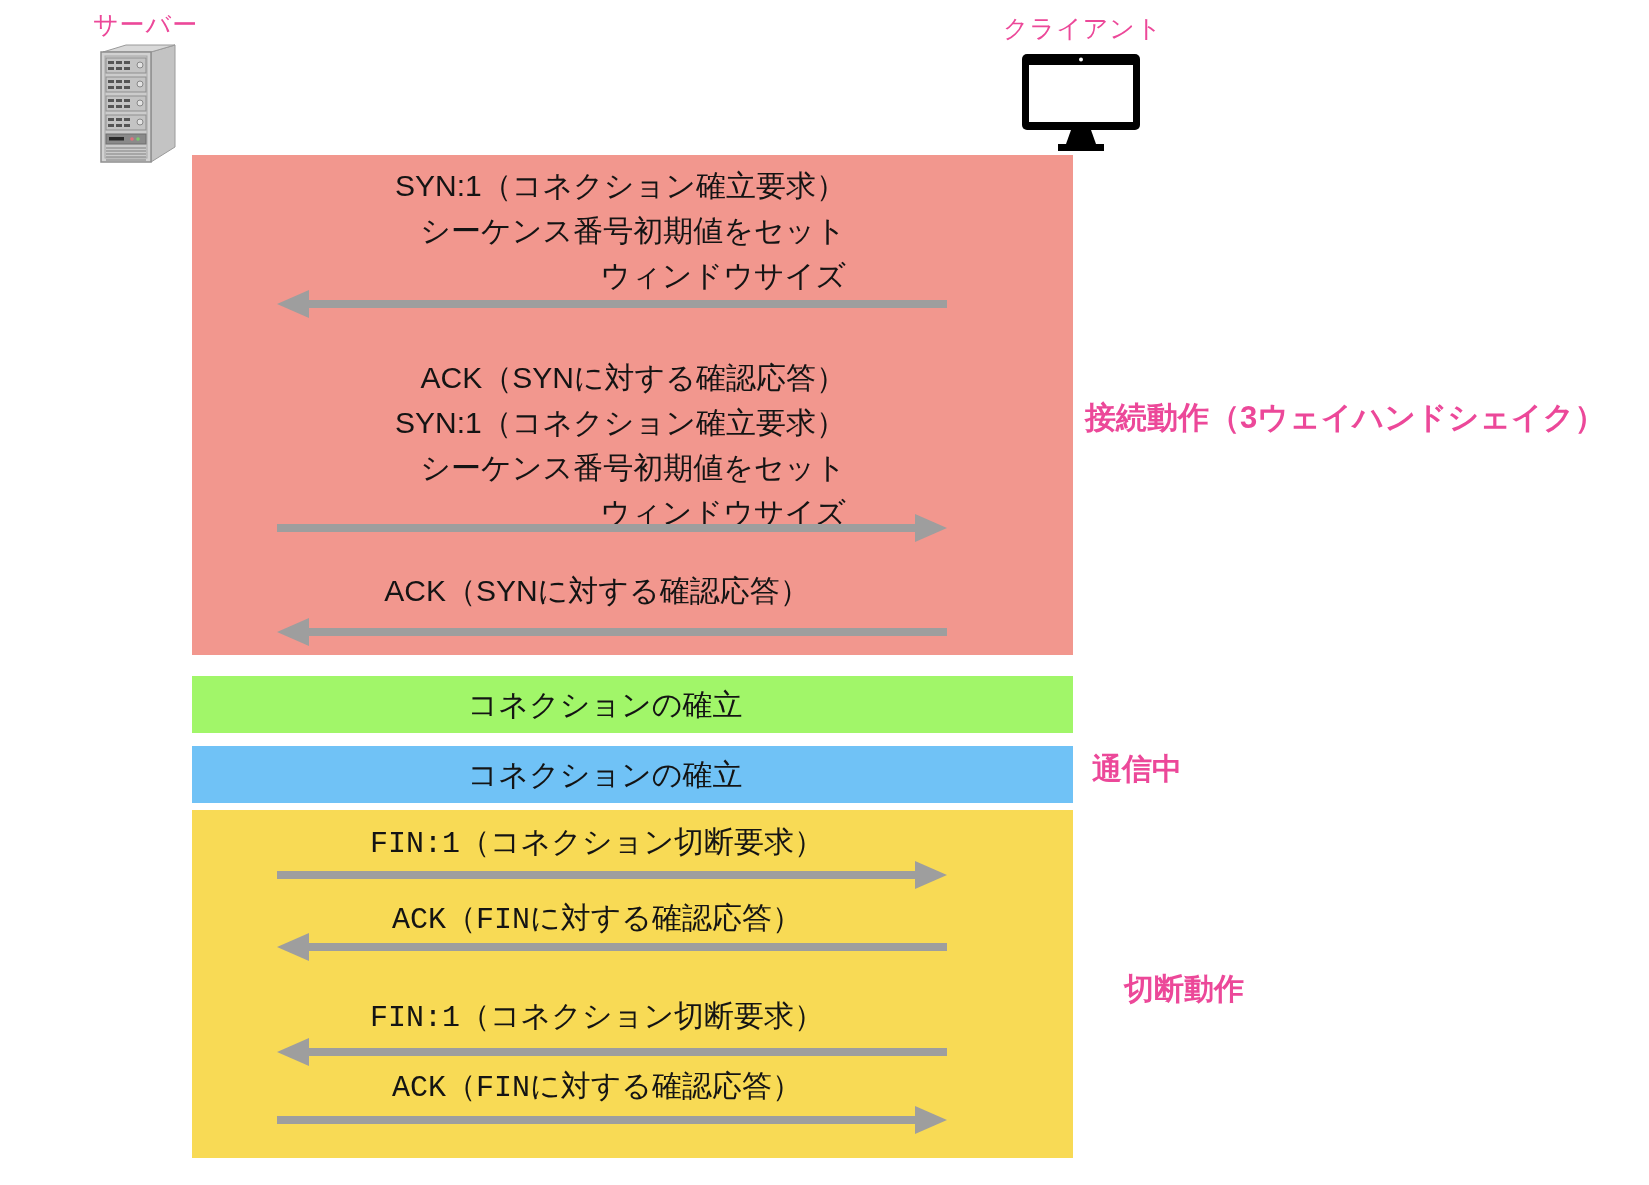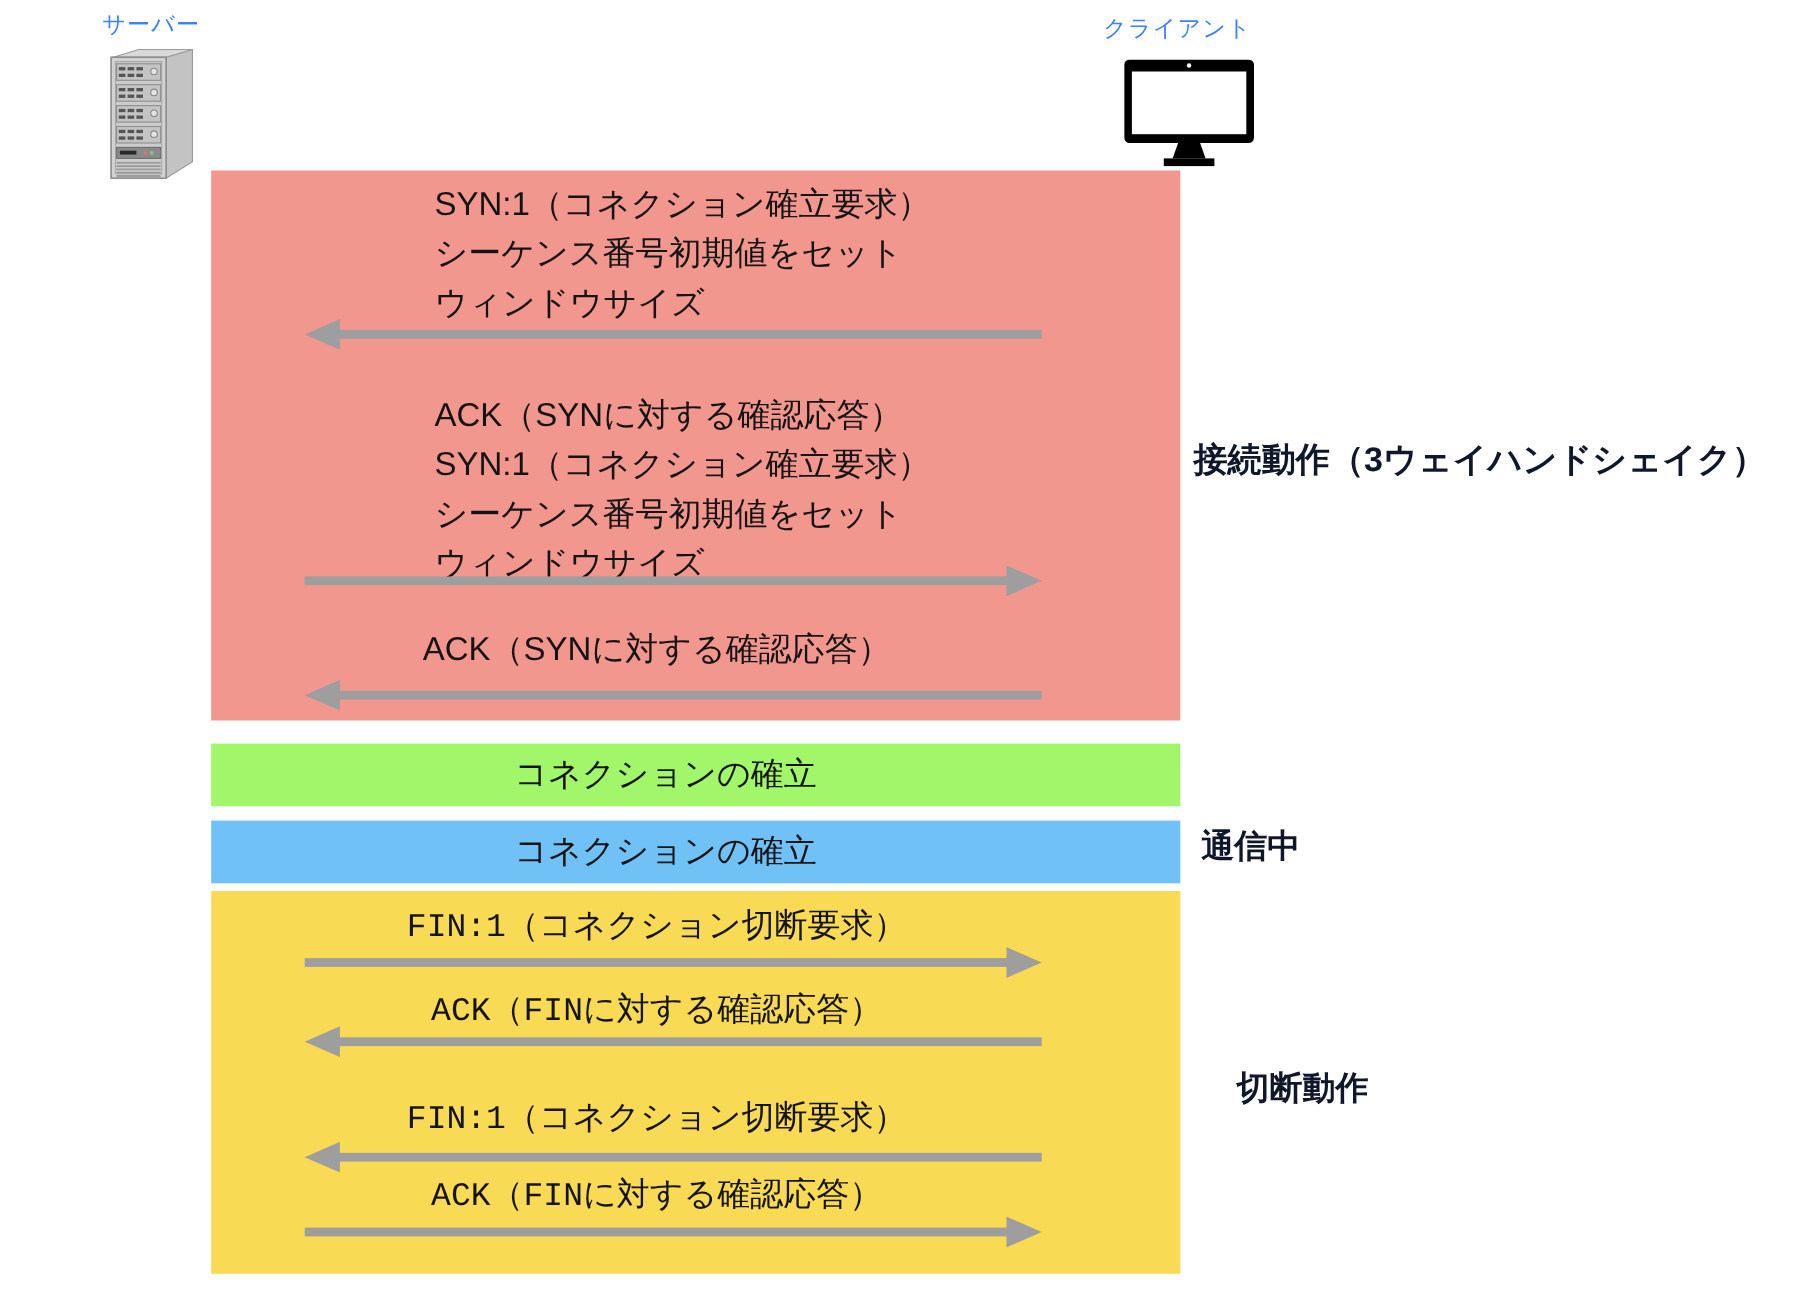--- a/index.html
+++ b/index.html
@@ -5,39 +5,39 @@
   html,body { margin:0; padding:0; }
   body {
     width:1649px; height:1185px; position:relative;
     background:#ffffff;
     font-family:"Liberation Sans", sans-serif;
     color:#111;
     overflow:hidden;
   }
   .abs { position:absolute; }
 
-  .actor-label { font-size:21px; color:#3b82f6; letter-spacing:1px; white-space:nowrap; }
+  .actor-label { font-size:25px; color:#ec4899; letter-spacing:1px; white-space:nowrap; }
 
   .band { position:absolute; left:192px; width:881px; }
   .band.handshake { top:155px; height:500px; background:var(--handshake-bg,#f2978e); }
   .band.established { top:676px; height:57px; background:var(--established-bg,#a1f669); }
   .band.transfer { top:746px; height:57px; background:var(--transfer-bg,#70c2f6); }
   .band.teardown { top:810px; height:348px; background:var(--teardown-bg,#f8da55);font-family:Liberation Mono, monospace; }
 
   .msg { position:absolute; font-size:30px; color:#141414; white-space:nowrap; }
-  .msg.block { left:203px; line-height:45px; text-align:left; }
+  .msg.block { left:203px; line-height:45px; text-align:right; }
   .msg.center { left:75px; width:660px; line-height:36px; text-align:center; }
 
   .band-label {
     width:100%; height:100%; box-sizing:border-box;
     font-size:30px; line-height:57px; text-align:center; padding-right:55px;
     color:#141414; white-space:nowrap;
   }
 
-  .side-label { font-weight:bold; font-size:30px; color:#0f172a; white-space:nowrap; }
+  .side-label { font-weight:bold; font-size:30px; color:#ec4899; white-space:nowrap; }
   .side-label.big { font-size:31px; }
 
   .arrow { position:absolute; left:85px; width:670px; height:28px; }
   .arrow .shaft { position:absolute; top:10px; height:8px; background:var(--arrow,#9e9e9e); }
   .arrow.left  .shaft { left:28px; right:0; }
   .arrow.right .shaft { left:0; right:28px; }
   .arrow .head { position:absolute; top:0; width:0; height:0;
                  border-top:14px solid transparent; border-bottom:14px solid transparent; }
   .arrow.left  .head { left:0;  border-right:32px solid var(--arrow,#9e9e9e); }
   .arrow.right .head { right:0; border-left:32px  solid var(--arrow,#9e9e9e); }

